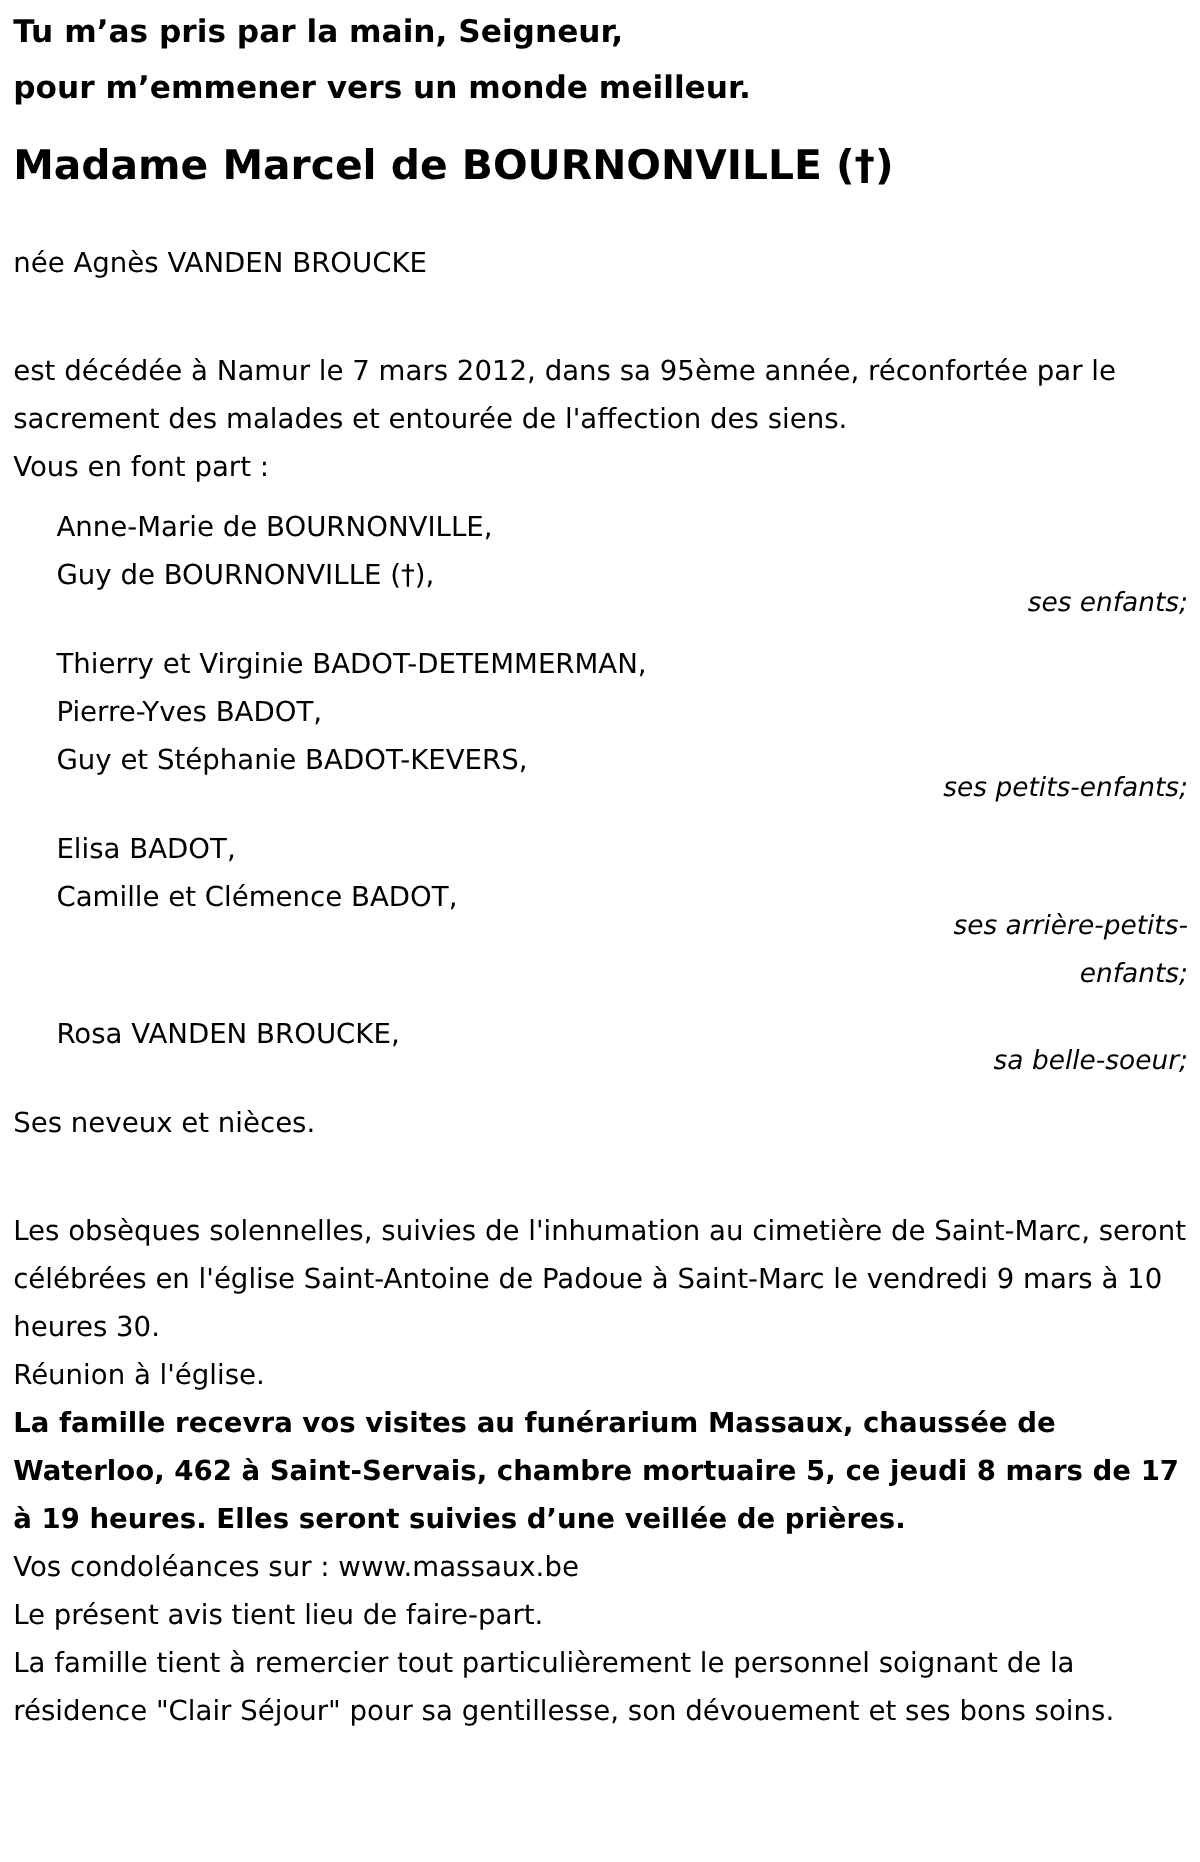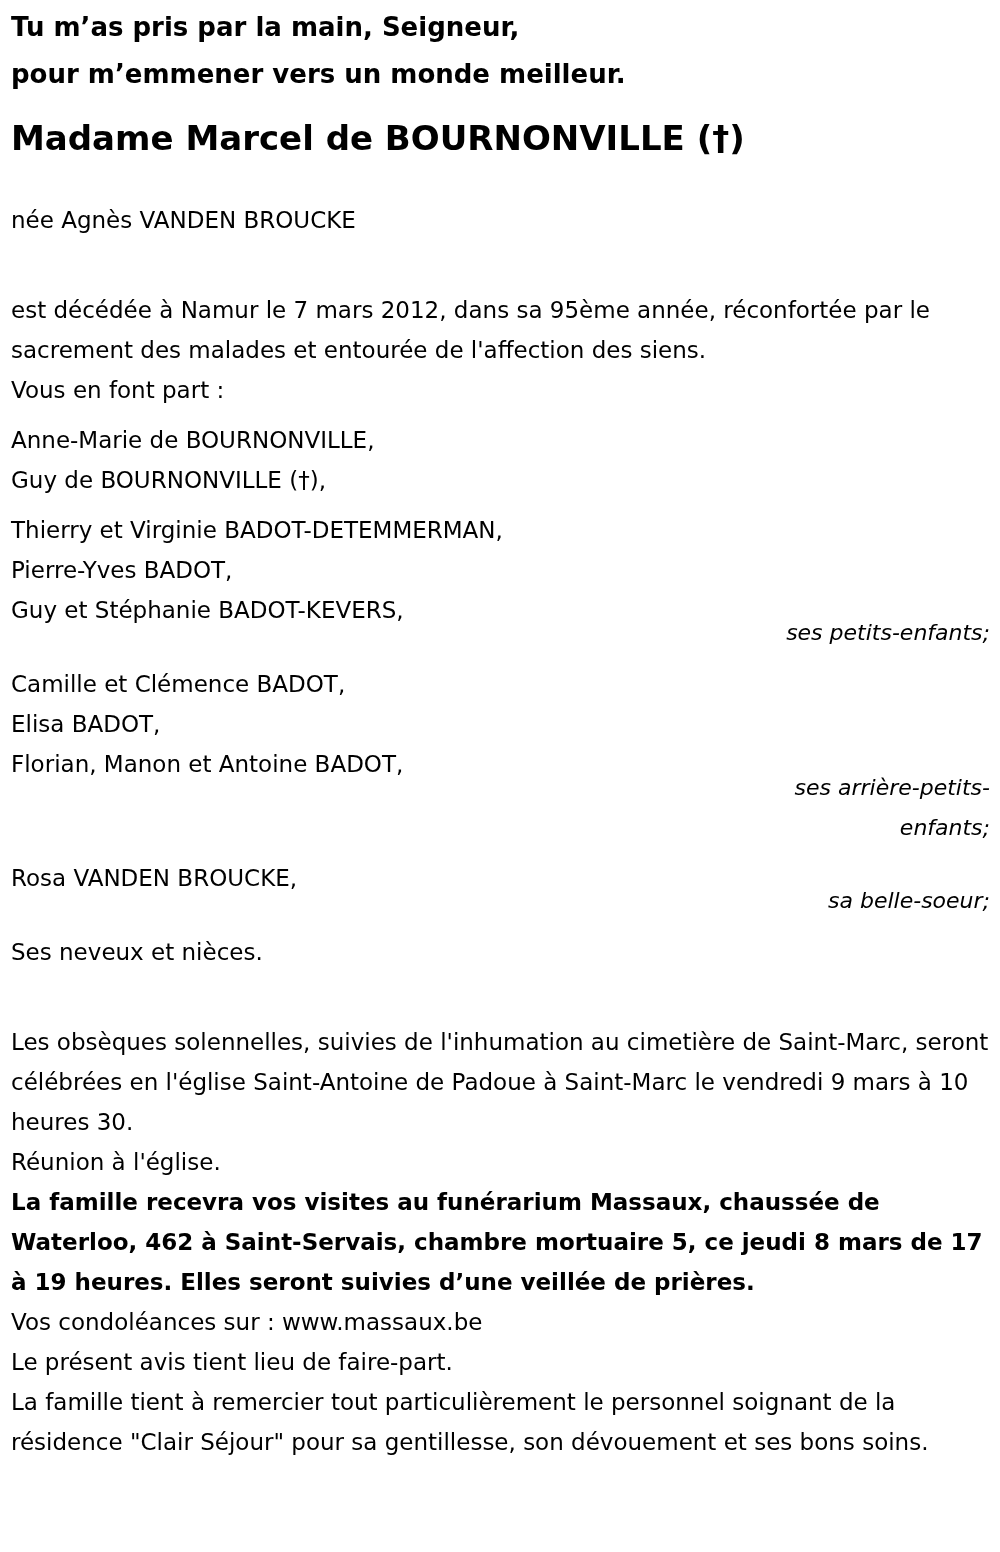--- a/index.html
+++ b/index.html
@@ -36,21 +36,21 @@
       white-space: nowrap;
     }
     .body-text {
       font-size: 23px;
       line-height: 40px;
     }
     .nee { margin-top: 40px; }
     .deces { margin-top: 50px; }
     .p { }
     .group { margin-top: 10px; }
-    .group .names div { white-space: nowrap; }
+    .group .names div { white-space: nowrap; margin-left: 36px; }
     .rel {
       text-align: right;
       font-style: italic;
       font-size: 22px;
       line-height: 42px;
       margin-top: -18px;
     }
     .rel.multi { line-height: 40px; margin-top: -16px; }
     .rel-wrap { width: 230px; margin-left: auto; }
     .neveux { margin-top: 10px; }
@@ -73,36 +73,36 @@
 
   <div class="body-text deces">est décédée à Namur le 7 mars 2012, dans sa 95ème année, réconfortée par le sacrement des malades et entourée de l'affection des siens.</div>
 
   <div class="body-text p">Vous en font part :</div>
 
   <div class="body-text group">
     <div class="names">
       <div>Anne-Marie de BOURNONVILLE,</div>
       <div>Guy de BOURNONVILLE (†),</div>
     </div>
+    <div class="rel">ses enfants;</div>
   </div>
 
   <div class="body-text group">
     <div class="names">
       <div>Thierry et Virginie BADOT-DETEMMERMAN,</div>
       <div>Pierre-Yves BADOT,</div>
       <div>Guy et Stéphanie BADOT-KEVERS,</div>
     </div>
     <div class="rel">ses petits-enfants;</div>
   </div>
 
   <div class="body-text group">
     <div class="names">
+      <div>Elisa BADOT,</div>
       <div>Camille et Clémence BADOT,</div>
-      <div>Elisa BADOT,</div>
-      <div>Florian, Manon et Antoine BADOT,</div>
     </div>
     <div class="rel multi">
       <div class="rel-wrap">ses arrière-petits-enfants;</div>
     </div>
   </div>
 
   <div class="body-text group">
     <div class="names">
       <div>Rosa VANDEN BROUCKE,</div>
     </div>

